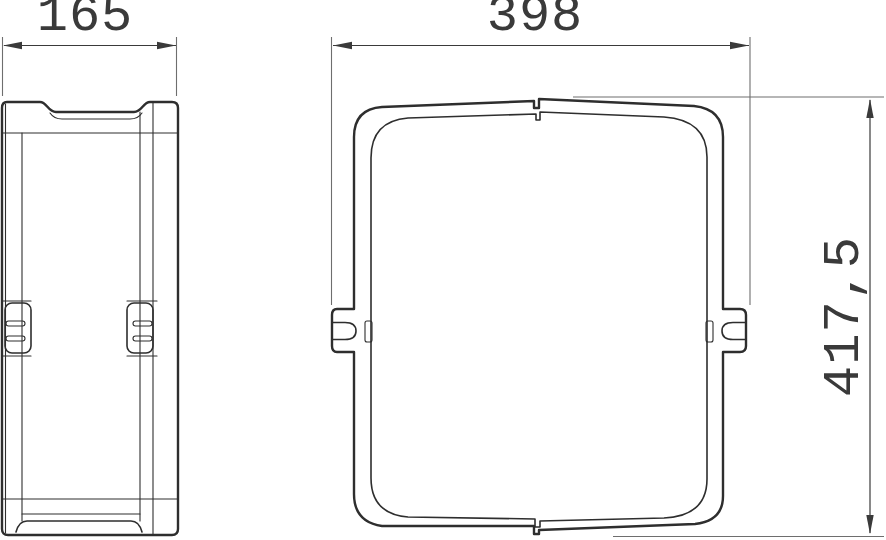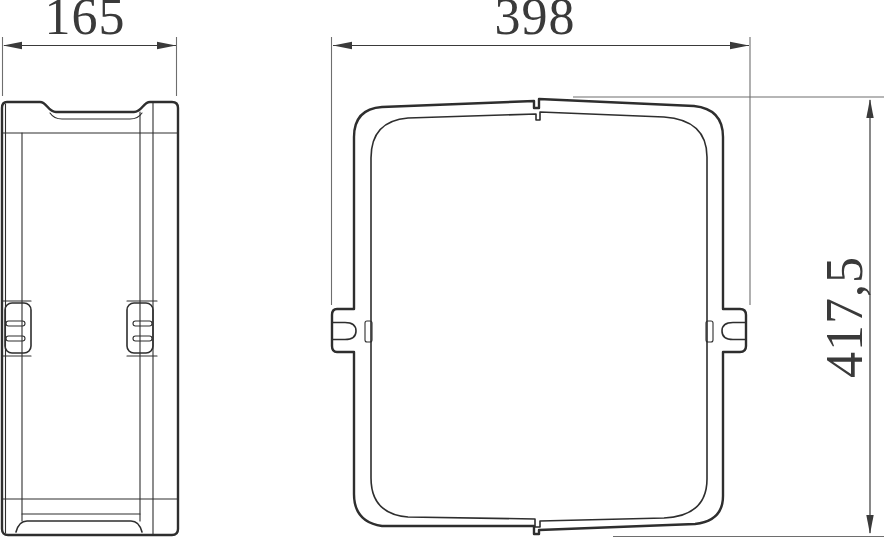--- a/index.html
+++ b/index.html
@@ -5,21 +5,21 @@
   :root{
     --line:#2e2e2e;
     --dimension:#3a3a3a;
     --thin-line:#6e6e6e;
     --background:#ffffff;
     --text:#3a3a3a;
   }
   html,body{margin:0;padding:0;background:var(--background);}
   .canvas{
     position:relative;width:886px;height:540px;background:var(--background);
-    overflow:hidden;font-family:Liberation Serif, serif;
+    overflow:hidden;font-family:Liberation Mono, monospace;
   }
   .canvas svg{position:absolute;left:0;top:0;}
   .outline{fill:none;stroke:var(--line);stroke-width:2.4;stroke-linejoin:round;stroke-linecap:round;}
   .medium{fill:none;stroke:var(--line);stroke-width:1.6;stroke-linejoin:round;stroke-linecap:round;}
   .thin{fill:none;stroke:var(--line);stroke-width:1.1;stroke-linejoin:round;stroke-linecap:round;}
   .dim{fill:none;stroke:var(--dimension);stroke-width:1.2;}
   .ext{fill:none;stroke:var(--thin-line);stroke-width:1.1;}
   .arrow{fill:var(--dimension);stroke:none;}
   .dim-label{
     position:absolute;color:var(--text);font-size:52px;line-height:50px;

